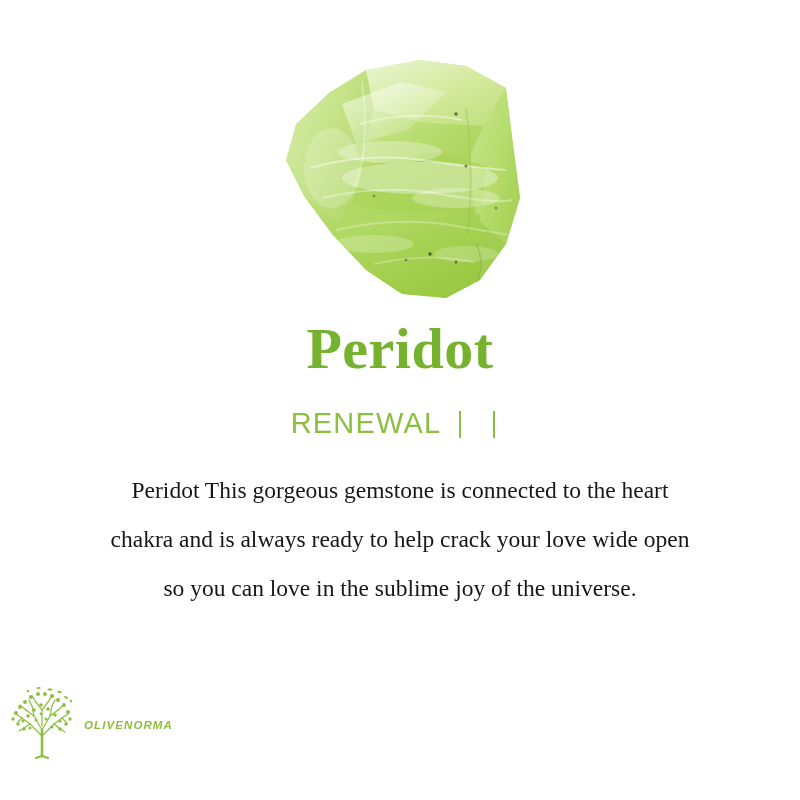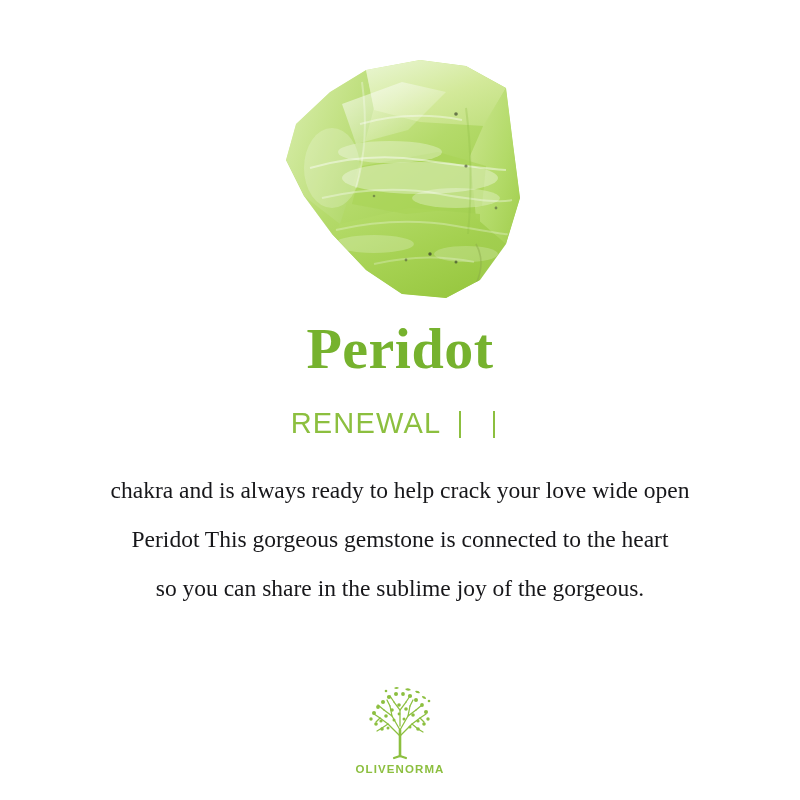--- a/index.html
+++ b/index.html
@@ -100,22 +100,23 @@
   }
   .body-copy .line { display: block; white-space: nowrap; }
 
   
   .logo {
     position: absolute;
     left: 0;
     right: 0;
     top: 686px;
     display: flex;
-    flex-direction: column;
+    flex-direction: row;
     align-items: center;
+    font-style: italic;
   }
   .logo-mark {
     width: 84px;
     height: 74px;
     display: block;
   }
   .logo-word {
     margin-top: 3px;
     font-family: "Liberation Sans", sans-serif;
     font-weight: 700;
@@ -219,23 +220,23 @@
 
   <h1 class="title">Peridot</h1>
 
   <div class="subtitle">
     <span class="word">RENEWAL</span>
     <span class="sep"></span>
     <span class="sep"></span>
   </div>
 
   <p class="body-copy">
+    <span class="line">Peridot This gorgeous gemstone is connected to the heart</span>
     <span class="line">chakra and is always ready to help crack your love wide open</span>
-    <span class="line">Peridot This gorgeous gemstone is connected to the heart</span>
-    <span class="line">so you can share in the sublime joy of the gorgeous.</span>
+    <span class="line">so you can love in the sublime joy of the universe.</span>
   </p>
 
   <div class="logo">
     <svg class="logo-mark" viewBox="0 0 84 74" xmlns="http://www.w3.org/2000/svg">
       <g stroke="#8cbf3f" stroke-width="1.25" fill="none" stroke-linecap="round">
 
         <path d="M42,70 L42,44" stroke-width="2.6"></path>
         <path d="M42,70 L36,72 M42,70 L48,72" stroke-width="2.2"></path>
 
         <path d="M42,50 L30,38 M42,50 L54,38 M42,44 L34,30 M42,44 L50,30 M42,40 L42,24"></path>

